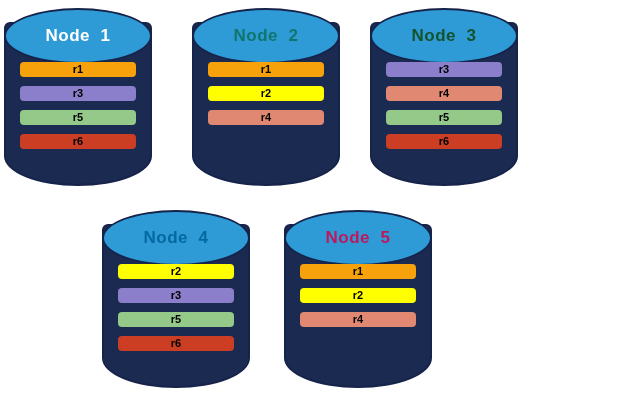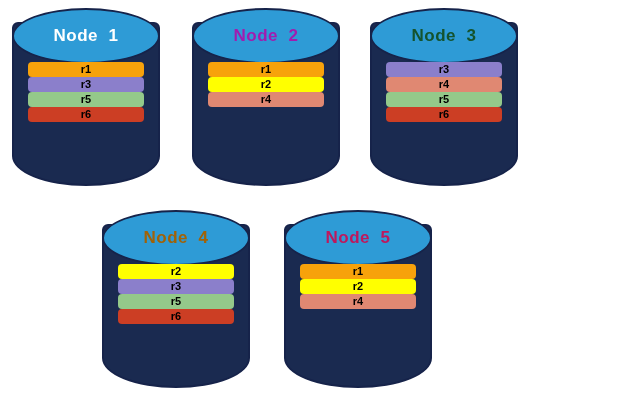--- a/index.html
+++ b/index.html
@@ -76,70 +76,71 @@
     position: absolute;
     left: 16px;
     top: 54px;
     width: 116px;
     z-index: 3;
   }
 
   .bar {
     height: 15px;
     border-radius: 4px;
+    margin-bottom: 9px;
     display: flex;
     align-items: center;
     justify-content: center;
     color: #000000;
     font-size: 11px;
     font-weight: bold;
     line-height: 1;
   }
   .bar:last-child { margin-bottom: 0; }
 </style>
 </head>
 <body style="background: rgb(255, 255, 255);">
 
 <div id="diagram">
-    <div class="node" style="left: 12px; top: 8px; padding-left: 20px;">
+    <div class="node" style="left: 4px; top: 8px; padding-left: 20px;">
       <div class="cyl-body" style="background: rgb(26, 42, 80); border-color: rgb(22, 35, 74);"></div>
       <div class="cyl-top" style="background: rgb(46, 155, 214); border-color: rgb(22, 35, 74);"></div>
       <div class="node-label" style="color: rgb(255, 255, 255);">Node  1</div>
       <div class="bars">
         <div class="bar" style="background: rgb(247, 162, 11); color: rgb(0, 0, 0);">r1</div>
         <div class="bar" style="background: rgb(139, 127, 203); color: rgb(0, 0, 0);">r3</div>
         <div class="bar" style="background: rgb(148, 201, 138); color: rgb(0, 0, 0);">r5</div>
         <div class="bar" style="background: rgb(204, 62, 36); color: rgb(0, 0, 0);">r6</div>
       </div>
     </div>
     <div class="node" style="left: 192px; top: 8px;">
       <div class="cyl-body" style="background: rgb(26, 42, 80); border-color: rgb(22, 35, 74);"></div>
       <div class="cyl-top" style="background: rgb(46, 155, 214); border-color: rgb(22, 35, 74);"></div>
-      <div class="node-label" style="color: #a21caf; text-align: center;">Node  2</div>
+      <div class="node-label" style="color: #0f766e; text-align: center;">Node  2</div>
       <div class="bars">
         <div class="bar" style="background: rgb(247, 162, 11); color: rgb(0, 0, 0);">r1</div>
         <div class="bar" style="background: rgb(255, 255, 0); color: rgb(0, 0, 0);">r2</div>
         <div class="bar" style="background: rgb(224, 136, 114); color: rgb(0, 0, 0);">r4</div>
       </div>
     </div>
     <div class="node" style="left: 370px; top: 8px;">
       <div class="cyl-body" style="background: rgb(26, 42, 80); border-color: rgb(22, 35, 74);"></div>
       <div class="cyl-top" style="background: rgb(46, 155, 214); border-color: rgb(22, 35, 74);"></div>
       <div class="node-label" style="color: #14532d;">Node  3</div>
       <div class="bars">
         <div class="bar" style="background: rgb(139, 127, 203); color: rgb(0, 0, 0);">r3</div>
         <div class="bar" style="background: rgb(224, 136, 114); color: rgb(0, 0, 0);">r4</div>
         <div class="bar" style="background: rgb(148, 201, 138); color: rgb(0, 0, 0);">r5</div>
         <div class="bar" style="background: rgb(204, 62, 36); color: rgb(0, 0, 0);">r6</div>
       </div>
     </div>
     <div class="node" style="left: 102px; top: 210px;">
       <div class="cyl-body" style="background: rgb(26, 42, 80); border-color: rgb(22, 35, 74);"></div>
       <div class="cyl-top" style="background: rgb(46, 155, 214); border-color: rgb(22, 35, 74);"></div>
-      <div class="node-label" style="color: #a16207;">Node  4</div>
+      <div class="node-label" style="color: #0369a1;">Node  4</div>
       <div class="bars">
         <div class="bar" style="background: rgb(255, 255, 0); color: rgb(0, 0, 0);">r2</div>
         <div class="bar" style="background: rgb(139, 127, 203); color: rgb(0, 0, 0);">r3</div>
         <div class="bar" style="background: rgb(148, 201, 138); color: rgb(0, 0, 0);">r5</div>
         <div class="bar" style="background: rgb(204, 62, 36); color: rgb(0, 0, 0);">r6</div>
       </div>
     </div>
     <div class="node" style="left: 284px; top: 210px;">
       <div class="cyl-body" style="background: rgb(26, 42, 80); border-color: rgb(22, 35, 74);"></div>
       <div class="cyl-top" style="background: rgb(46, 155, 214); border-color: rgb(22, 35, 74);"></div>

